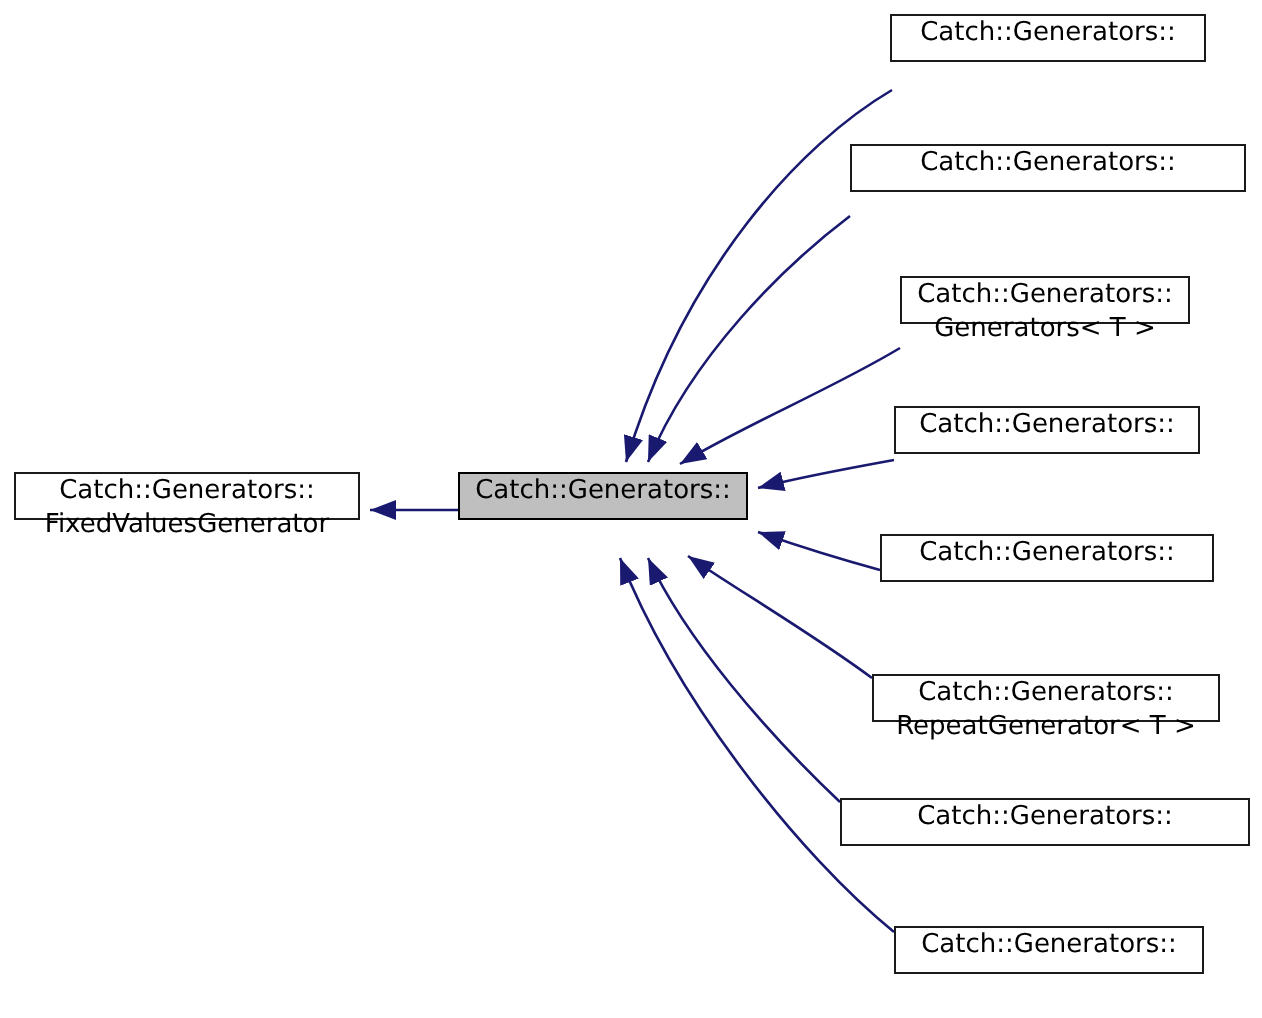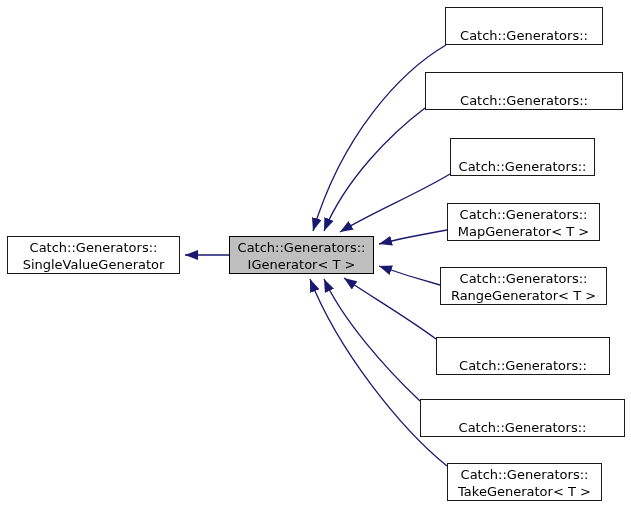--- a/index.html
+++ b/index.html
@@ -27,30 +27,30 @@
     fill: none;
     stroke-width: 1.3;
   }
   .arrowhead-shape {
     fill: var(--color-arrow, #191970);
     stroke: none;
   }
   .node {
     position: absolute;
     box-sizing: border-box;
-    height: 38px;
+    height: 24px;
     background: var(--color-node_fill, #ffffff);
     border: 1px solid var(--color-node_border, #1a1a1a);
     color: var(--color-text, #000000);
     font-size: 13px;
     line-height: 17px;
     text-align: center;
     display: flex;
     flex-direction: column;
-    justify-content: flex-end;
+    justify-content: space-between;
     white-space: nowrap;
     cursor: pointer;
   }
   .node.current {
     background: var(--color-current_node_fill, #bfbfbf);
     border-color: var(--color-current_node_border, #000000);
     cursor: default;
   }
   .node span { display: block; }
 
@@ -83,56 +83,54 @@
     <path class="edge" d="M 450 174 C 415 195 373 212 340 232" marker-end="url(#arrowhead)"></path>
     <path class="edge" d="M 447 230 C 425 234 398 239 379 244" marker-end="url(#arrowhead)"></path>
     <path class="edge" d="M 440 285 C 418 279 396 272 379 266" marker-end="url(#arrowhead)"></path>
     <path class="edge" d="M 436 339 C 405 316 367 294 344 278" marker-end="url(#arrowhead)"></path>
     <path class="edge" d="M 420 401 C 384 367 343 320 324 279" marker-end="url(#arrowhead)"></path>
     <path class="edge" d="M 447 466 C 400 428 338 350 310 279" marker-end="url(#arrowhead)"></path>
   </svg>
 
   <div class="node pos-base">
     <span>Catch::Generators::</span>
-    <span>SingleValueGenerator</span>
+    <span>FixedValuesGenerator</span>
   </div>
 
   <div class="node current pos-current">
     <span>Catch::Generators::</span>
-    <span>IGenerator&lt; T &gt;</span>
   </div>
 
   <div class="node pos-filter">
     <span>Catch::Generators::</span>
   </div>
 
   <div class="node pos-fixedvalues">
     <span>Catch::Generators::</span>
   </div>
 
   <div class="node pos-generators">
     <span>Catch::Generators::</span>
+    <span>Generators&lt; T &gt;</span>
   </div>
 
   <div class="node pos-map">
     <span>Catch::Generators::</span>
-    <span>MapGenerator&lt; T &gt;</span>
   </div>
 
   <div class="node pos-range">
     <span>Catch::Generators::</span>
-    <span>RangeGenerator&lt; T &gt;</span>
   </div>
 
   <div class="node pos-repeat">
     <span>Catch::Generators::</span>
+    <span>RepeatGenerator&lt; T &gt;</span>
   </div>
 
   <div class="node pos-singlevalue">
     <span>Catch::Generators::</span>
   </div>
 
   <div class="node pos-take">
     <span>Catch::Generators::</span>
-    <span>TakeGenerator&lt; T &gt;</span>
   </div>
 
 </div>
 
 </body></html>

